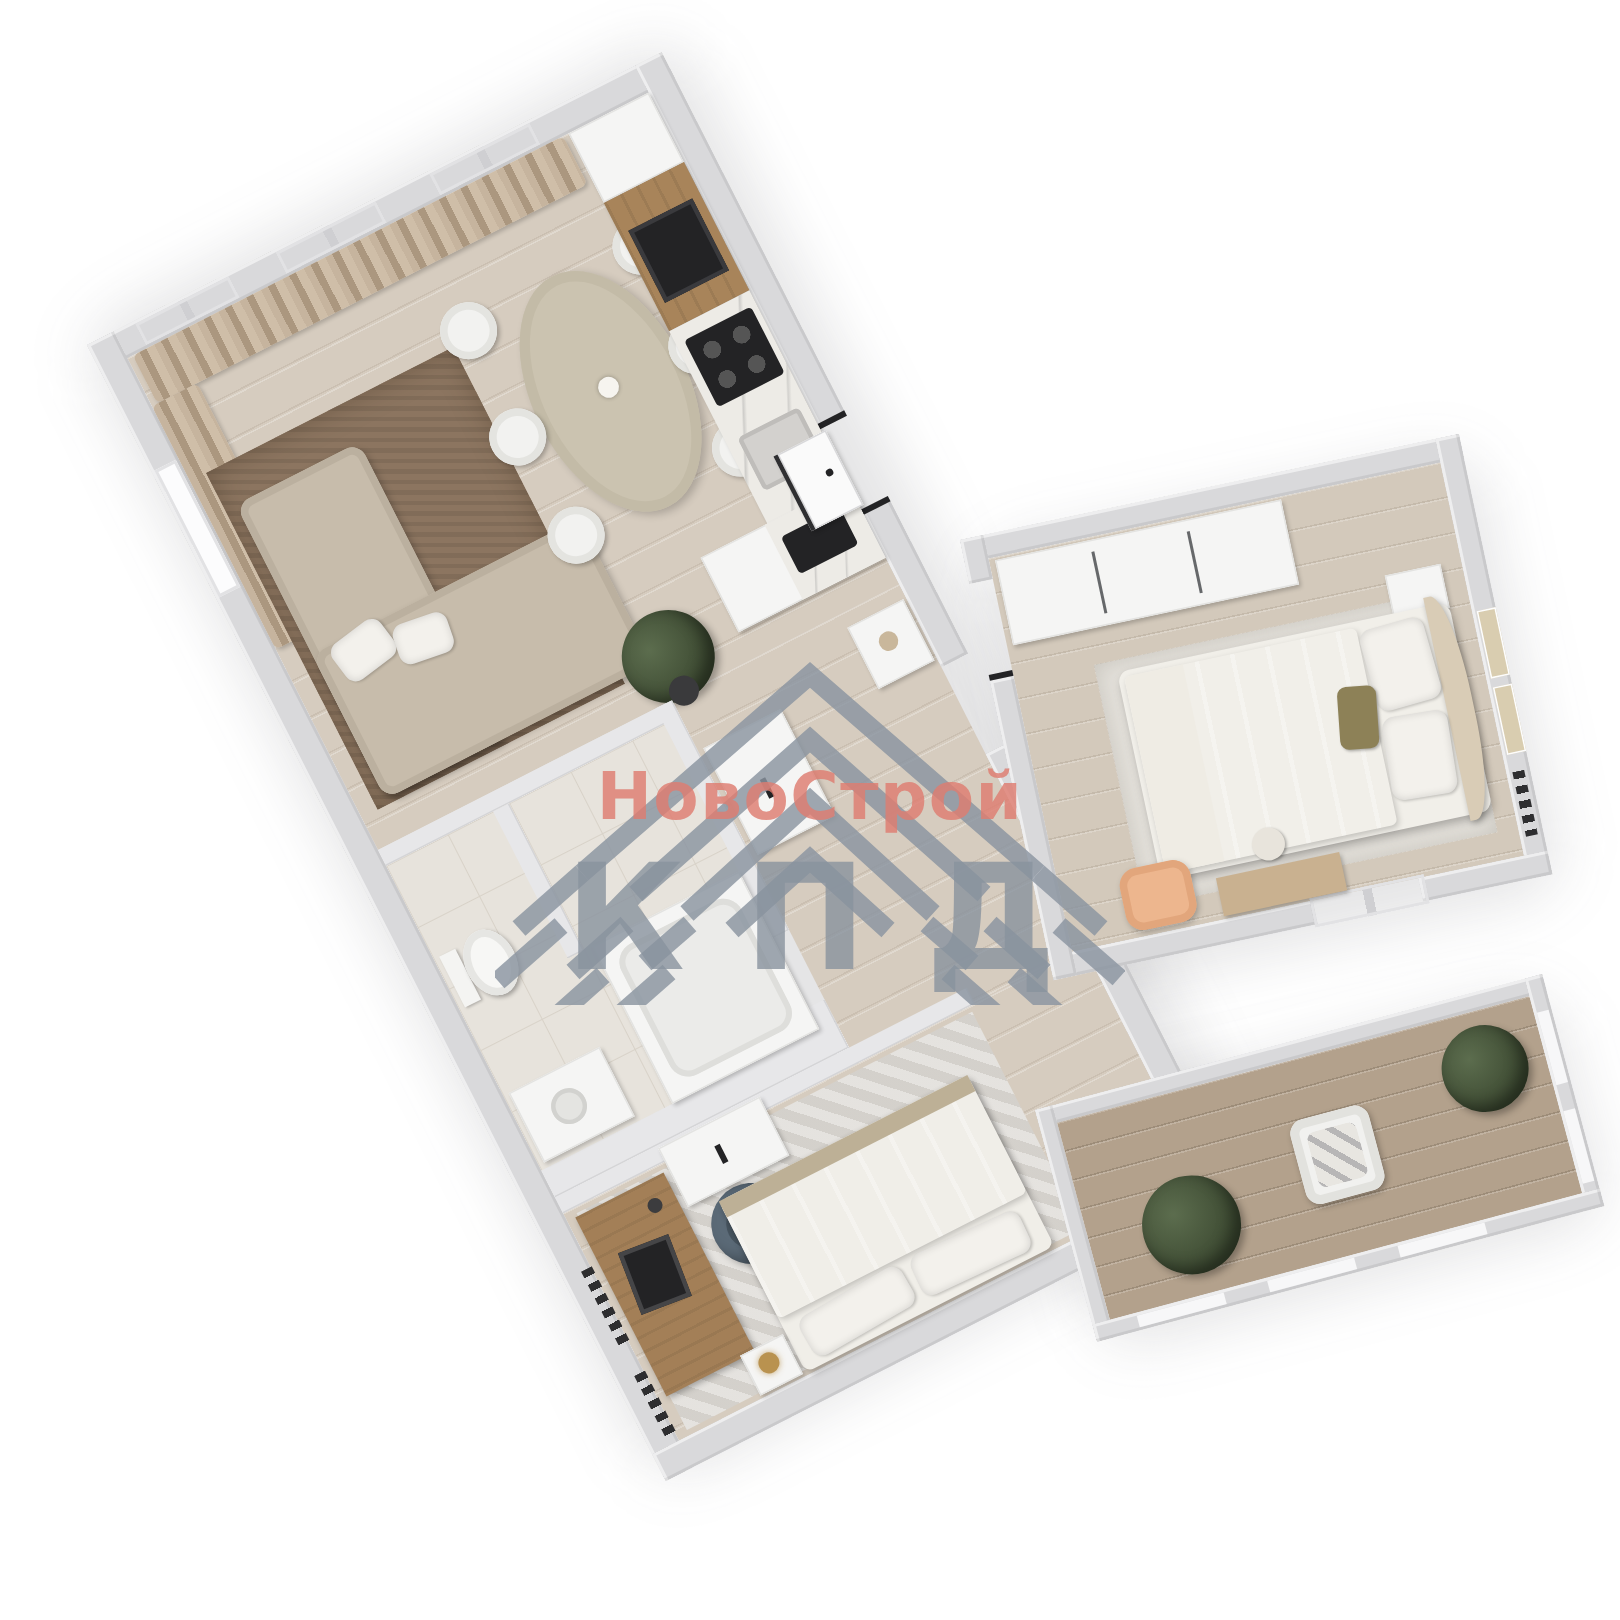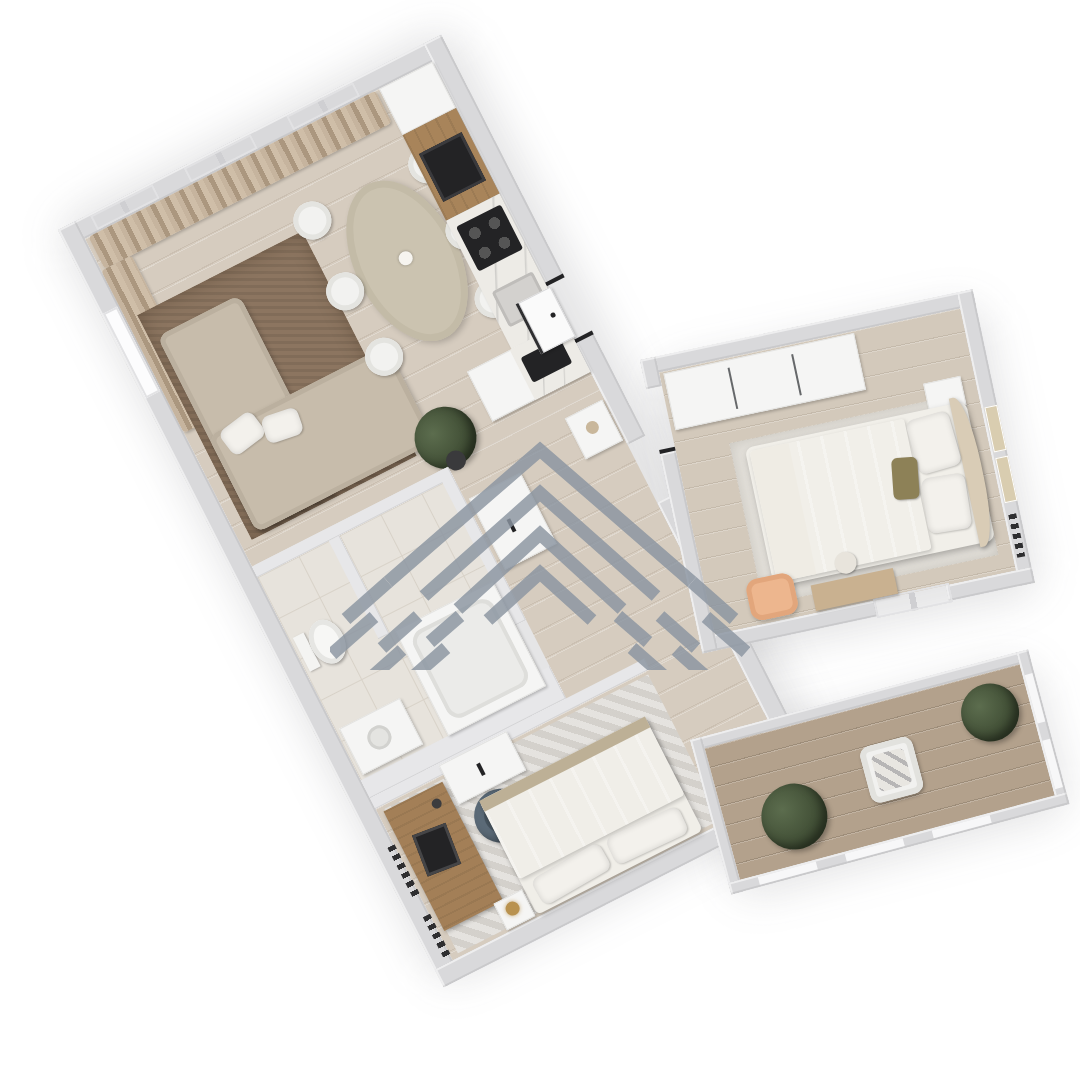--- a/index.html
+++ b/index.html
@@ -197,14 +197,16 @@
       <line x1="84" y1="246" x2="116" y2="218"></line>
 
       <line x1="362" y1="152" x2="404" y2="189"></line>
       <line x1="376" y1="187" x2="416" y2="222"></line>
       <line x1="330" y1="186" x2="366" y2="218"></line>
       <line x1="288" y1="186" x2="318" y2="212"></line>
       <line x1="346" y1="220" x2="382" y2="252"></line>
       <line x1="302" y1="218" x2="334" y2="246"></line>
     </g>
   </svg>
+  <div class="abs wm-text" style="left:540px;top:506px;transform:translateX(-50%);">НовоСтрой</div>
+  <div class="abs wm-abbr" style="left:540px;top:556px;transform:translateX(calc(-50% + 20px));">КПД</div>
 
 </div>
 
 </body></html>

